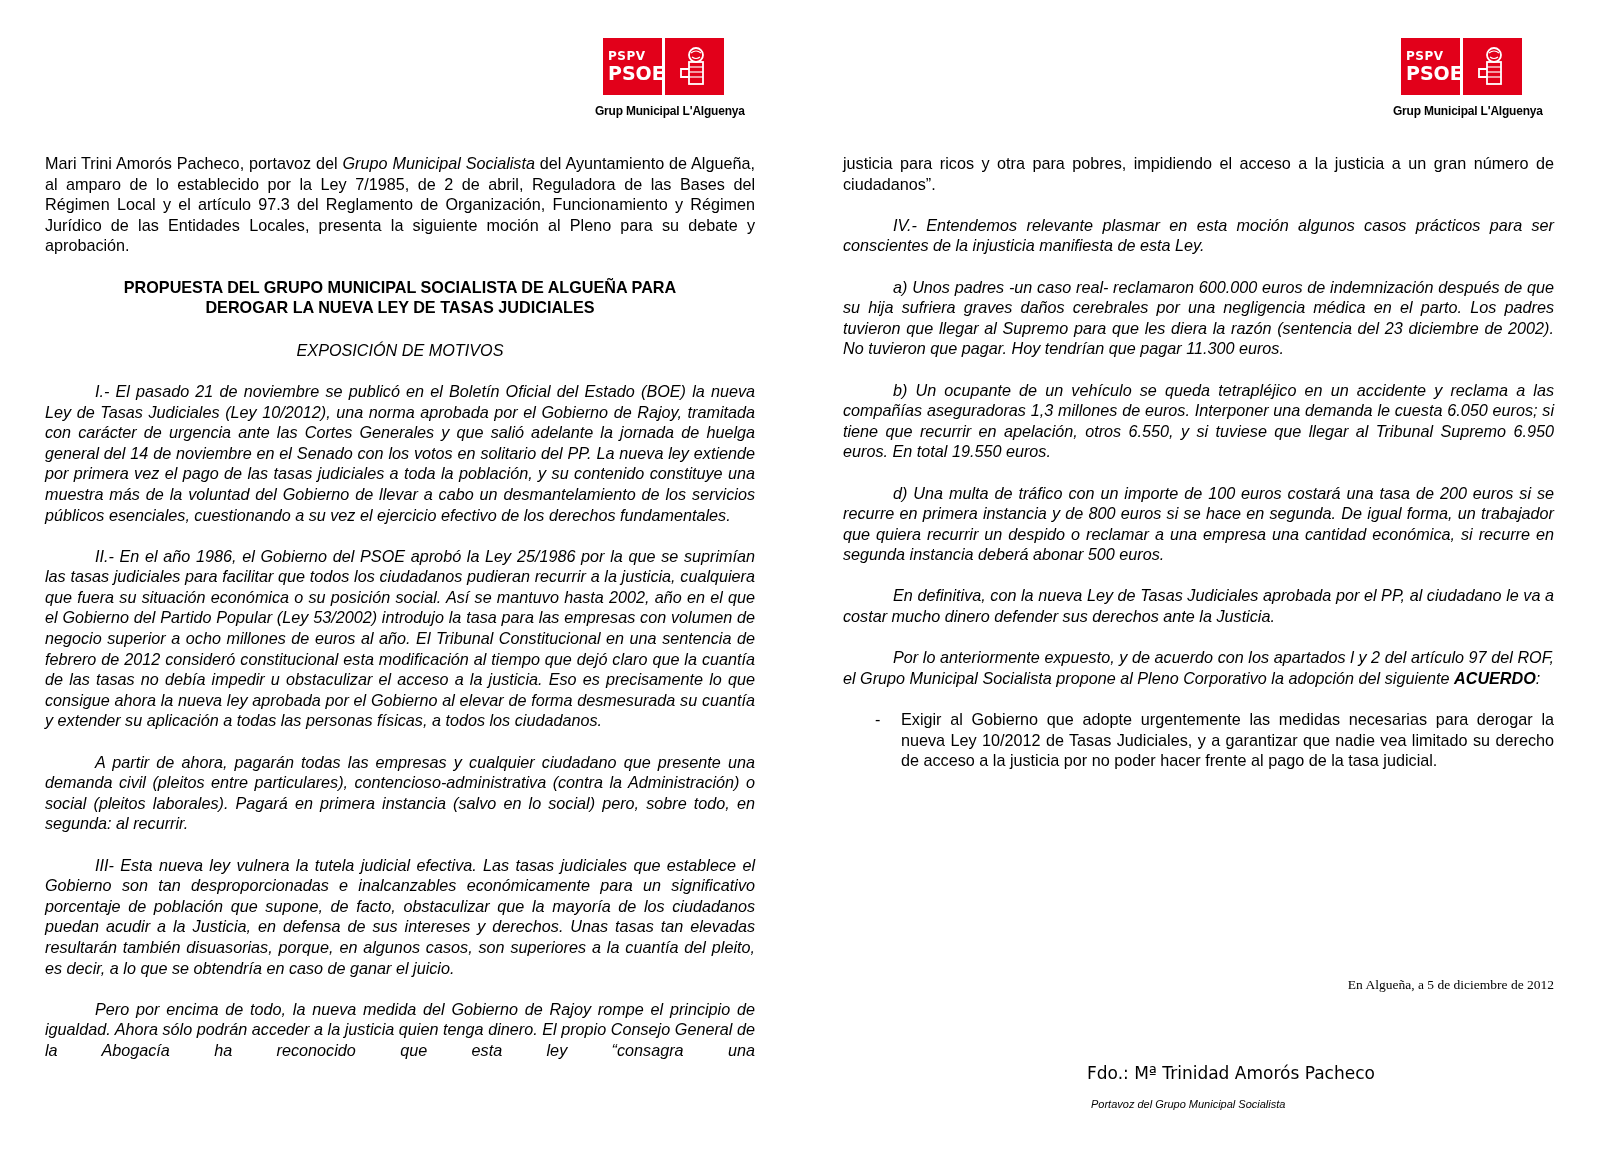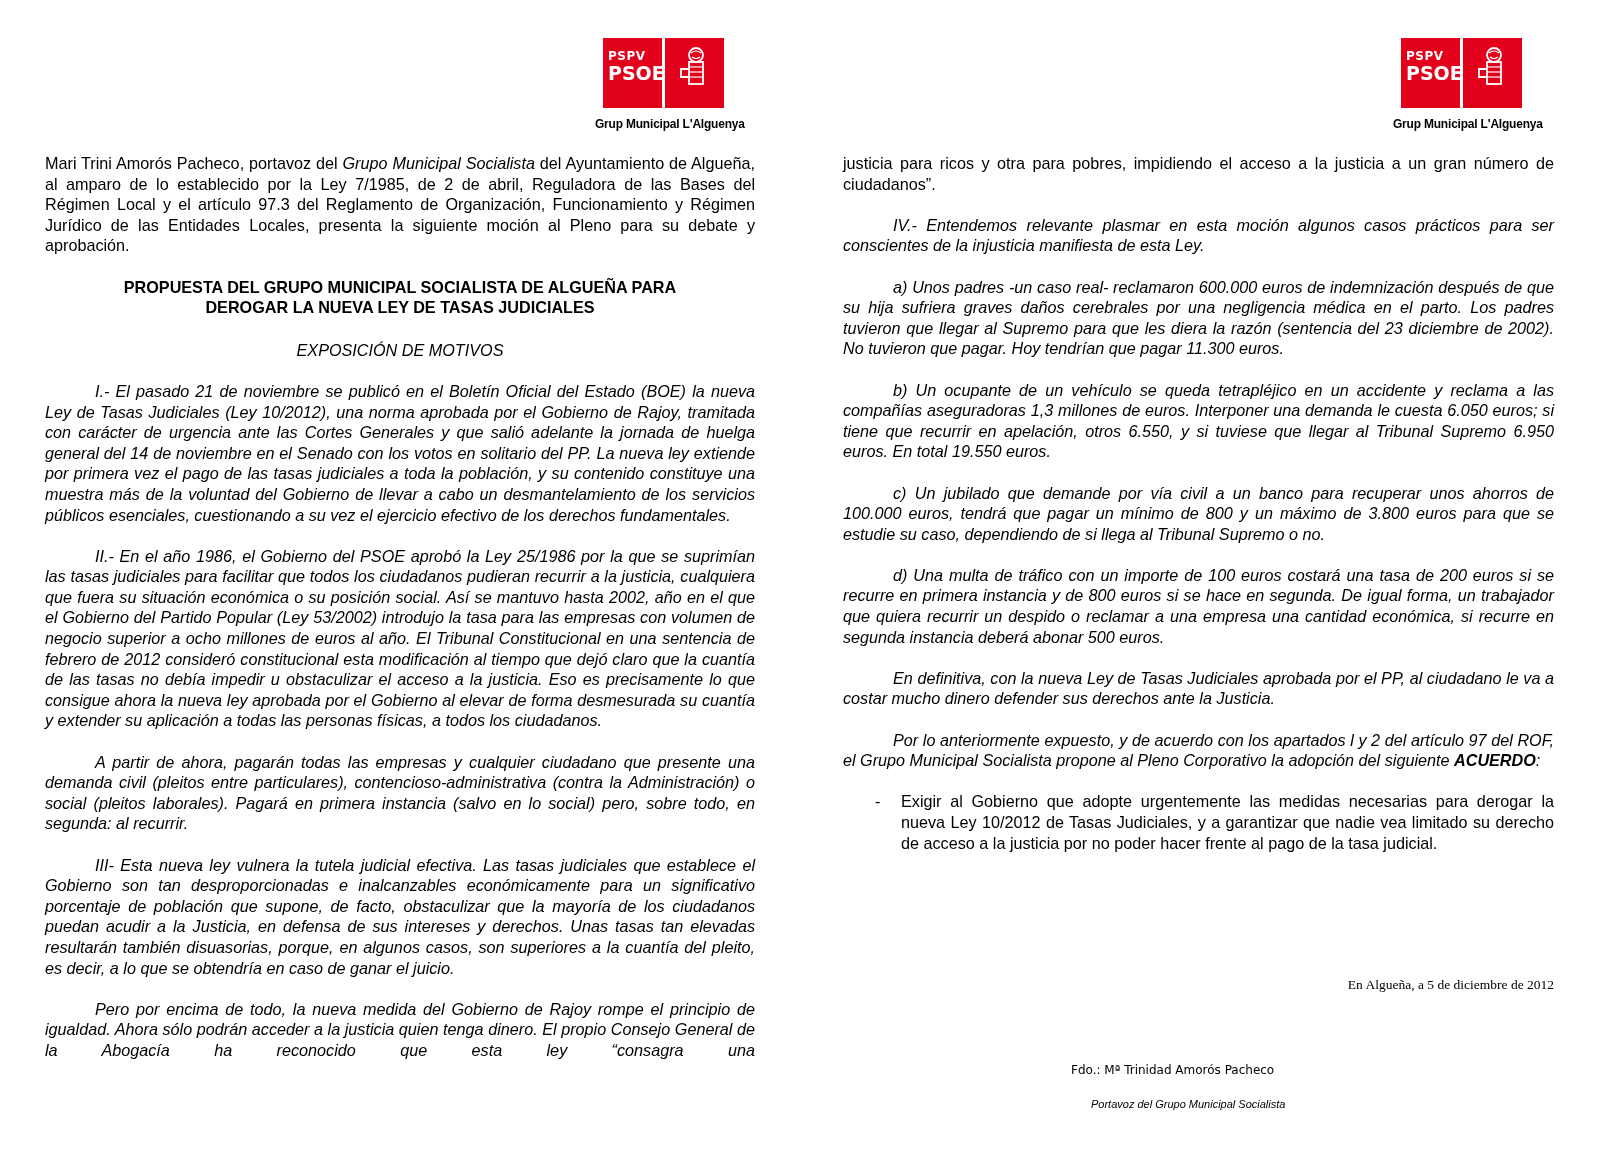--- a/index.html
+++ b/index.html
@@ -7,42 +7,42 @@
     body { position: relative; font-family: "Liberation Sans", sans-serif; color: #000; }
 
     .page { position: absolute; top: 0; height: 1155px; }
     .page-left { left: 45px; width: 710px; }
     .page-right { left: 843px; width: 711px; }
 
     .logo-block { position: absolute; top: 38px; width: 160px; }
     .page-left .logo-block { left: 550px; }
     .page-right .logo-block { left: 550px; }
     .logo-boxes { display: flex; gap: 3px; margin-left: 8px; }
-    .logo-box { width: 59px; height: 70px; background: #e2001a; color: #fff; position: relative; }
+    .logo-box { width: 59px; height: 57px; background: #e2001a; color: #fff; position: relative; }
     .logo-box.text { padding: 12px 0 0 5px; }
     .logo-small { font-weight: bold; font-size: 12px; line-height: 12px; letter-spacing: 0.5px; display: block; font-family: "DejaVu Sans", sans-serif; }
     .logo-big { font-weight: bold; font-size: 19px; line-height: 22px; display: block; font-family: "DejaVu Sans", sans-serif; }
     .logo-box.rose svg { position: absolute; left: 14px; top: 9px; }
     .logo-caption { font-family: "Liberation Sans", sans-serif; font-weight: bold; font-size: 13px; margin-top: 8px; white-space: nowrap; letter-spacing: -0.2px; transform: scaleX(0.92); transform-origin: left; }
 
     .body-text { position: absolute; top: 153px; left: 0; width: 100%; font-size: 16.2px; line-height: 20.6px; }
     .body-text p { text-align: justify; text-align-last: left; margin-bottom: 20.6px; }
     .indent { text-indent: 50px; font-style: italic; }
     .center { text-align: center !important; text-align-last: center !important; }
     .title { font-weight: bold; text-align: left; text-align-last: center !important; padding: 0 40px; }
     .italic-h { font-style: italic; margin-top: 22px; }
     .em { font-style: italic; }
     .b { font-weight: bold; }
 
     .bullet-item { display: flex; margin-left: 32px; margin-bottom: 20.6px; }
     .bullet-dash { width: 26px; flex: none; }
     .bullet-text { text-align: justify; text-align-last: left; flex: 1; }
 
     .place-date { position: absolute; top: 953px; right: 0; font-family: Liberation Serif, serif; font-size: 13.5px; margin-top: 24px; }
-    .signature { position: absolute; top: 1063px; left: 228px; font-family: "DejaVu Sans", sans-serif; font-size: 12px; }
+    .signature { position: absolute; top: 1063px; left: 244px; font-family: "DejaVu Sans", sans-serif; font-size: 17px; }
     .sig-role { position: absolute; top: 1098px; left: 248px; font-style: italic; font-size: 11px; }
   </style>
 </head>
 <body>
 
 <div class="page page-left">
   <div class="logo-block">
     <div class="logo-boxes">
       <div class="logo-box text">
         <span class="logo-small">PSPV</span>
@@ -95,21 +95,20 @@
       </div>
     </div>
     <div class="logo-caption">Grup Municipal L'Alguenya</div>
   </div>
 
   <div class="body-text">
     <p>justicia para ricos y otra para pobres, impidiendo el acceso a la justicia a un gran número de ciudadanos”.</p>
     <p class="indent">IV.- Entendemos relevante plasmar en esta moción algunos casos prácticos para ser conscientes de la injusticia manifiesta de esta Ley.</p>
     <p class="indent">a) Unos padres -un caso real- reclamaron 600.000 euros de indemnización después de que su hija sufriera graves daños cerebrales por una negligencia médica en el parto. Los padres tuvieron que llegar al Supremo para que les diera la razón (sentencia del 23 diciembre de 2002). No tuvieron que pagar. Hoy tendrían que pagar 11.300 euros.</p>
     <p class="indent">b) Un ocupante de un vehículo se queda tetrapléjico en un accidente y reclama a las compañías aseguradoras 1,3 millones de euros. Interponer una demanda le cuesta 6.050 euros; si tiene que recurrir en apelación, otros 6.550, y si tuviese que llegar al Tribunal Supremo 6.950 euros. En total 19.550 euros.</p>
-    <p class="indent">c) Un jubilado que demande por vía civil a un banco para recuperar unos ahorros de 100.000 euros, tendrá que pagar un mínimo de 800 y un máximo de 3.800 euros para que se estudie su caso, dependiendo de si llega al Tribunal Supremo o no.</p>
     <p class="indent">d) Una multa de tráfico con un importe de 100 euros costará una tasa de 200 euros si se recurre en primera instancia y de 800 euros si se hace en segunda. De igual forma, un trabajador que quiera recurrir un despido o reclamar a una empresa una cantidad económica, si recurre en segunda instancia deberá abonar 500 euros.</p>
     <p class="indent">En definitiva, con la nueva Ley de Tasas Judiciales aprobada por el PP, al ciudadano le va a costar mucho dinero defender sus derechos ante la Justicia.</p>
     <p class="indent"><span>Por lo anteriormente expuesto, y de acuerdo con los apartados l y 2 del artículo 97 del ROF, el Grupo Municipal Socialista propone al Pleno Corporativo la adopción del siguiente </span><span class="b">ACUERDO</span><span>:</span></p>
     <div class="bullet-item">
       <span class="bullet-dash">-</span>
       <span class="bullet-text">Exigir al Gobierno que adopte urgentemente las medidas necesarias para derogar la nueva Ley 10/2012 de Tasas Judiciales, y a garantizar que nadie vea limitado su derecho de acceso a la justicia por no poder hacer frente al pago de la tasa judicial.</span>
     </div>
   </div>
 
   <div class="place-date">En Algueña, a 5 de diciembre de 2012</div>

